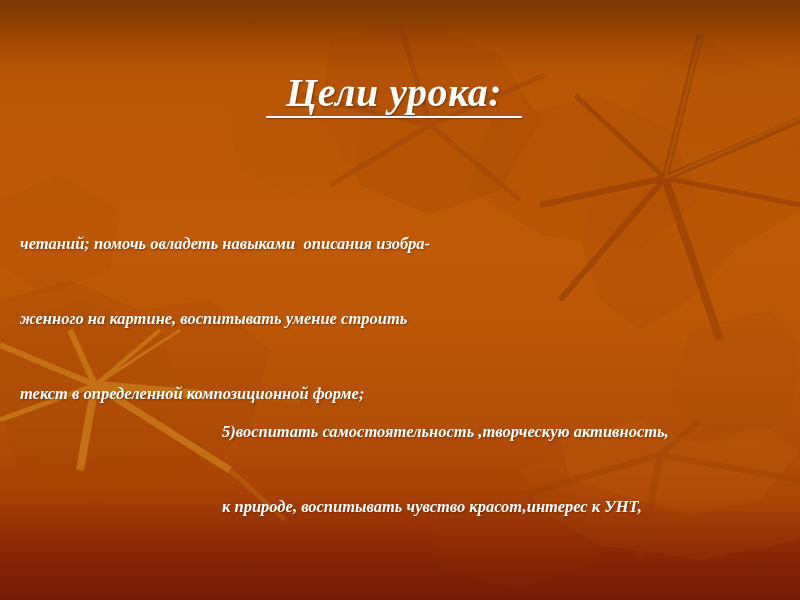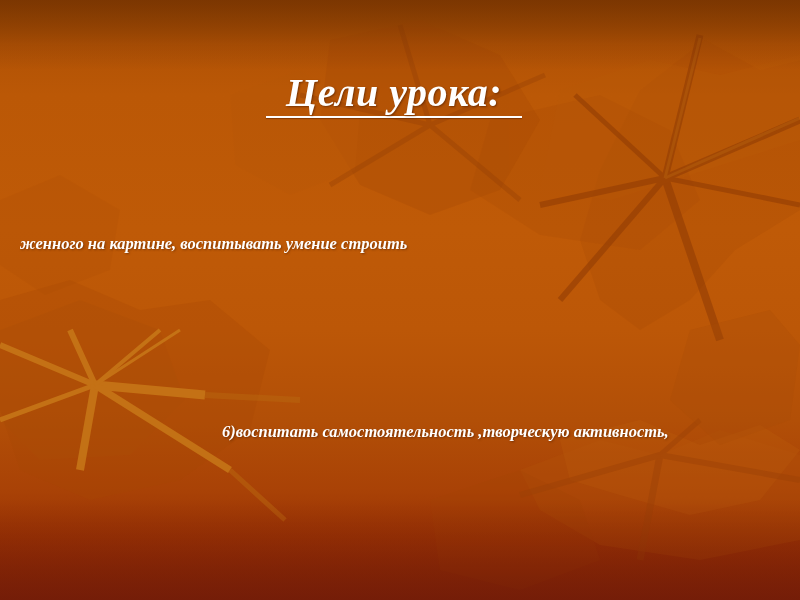--- a/index.html
+++ b/index.html
@@ -184,22 +184,25 @@
   </div>
 
   <div class="content">
 
     <div id="title">
       <span>Цели урока:</span>
       <span class="rule"></span>
     </div>
 
     <div class="para" id="para-1">
+      <span class="line">четаний; помочь овладеть навыками  описания изобра-</span>
       <span class="line">женного на картине, воспитывать умение строить</span>
+      <span class="line">текст в определенной композиционной форме;</span>
     </div>
 
     <div class="para" id="para-2">
-      <span class="line">6)воспитать самостоятельность ,творческую активность,</span>
+      <span class="line">5)воспитать самостоятельность ,творческую активность,</span>
+      <span class="line">к природе, воспитывать чувство красот,интерес к УНТ,</span>
       
     </div>
 
   </div>
 </div>
 
 </body></html>

